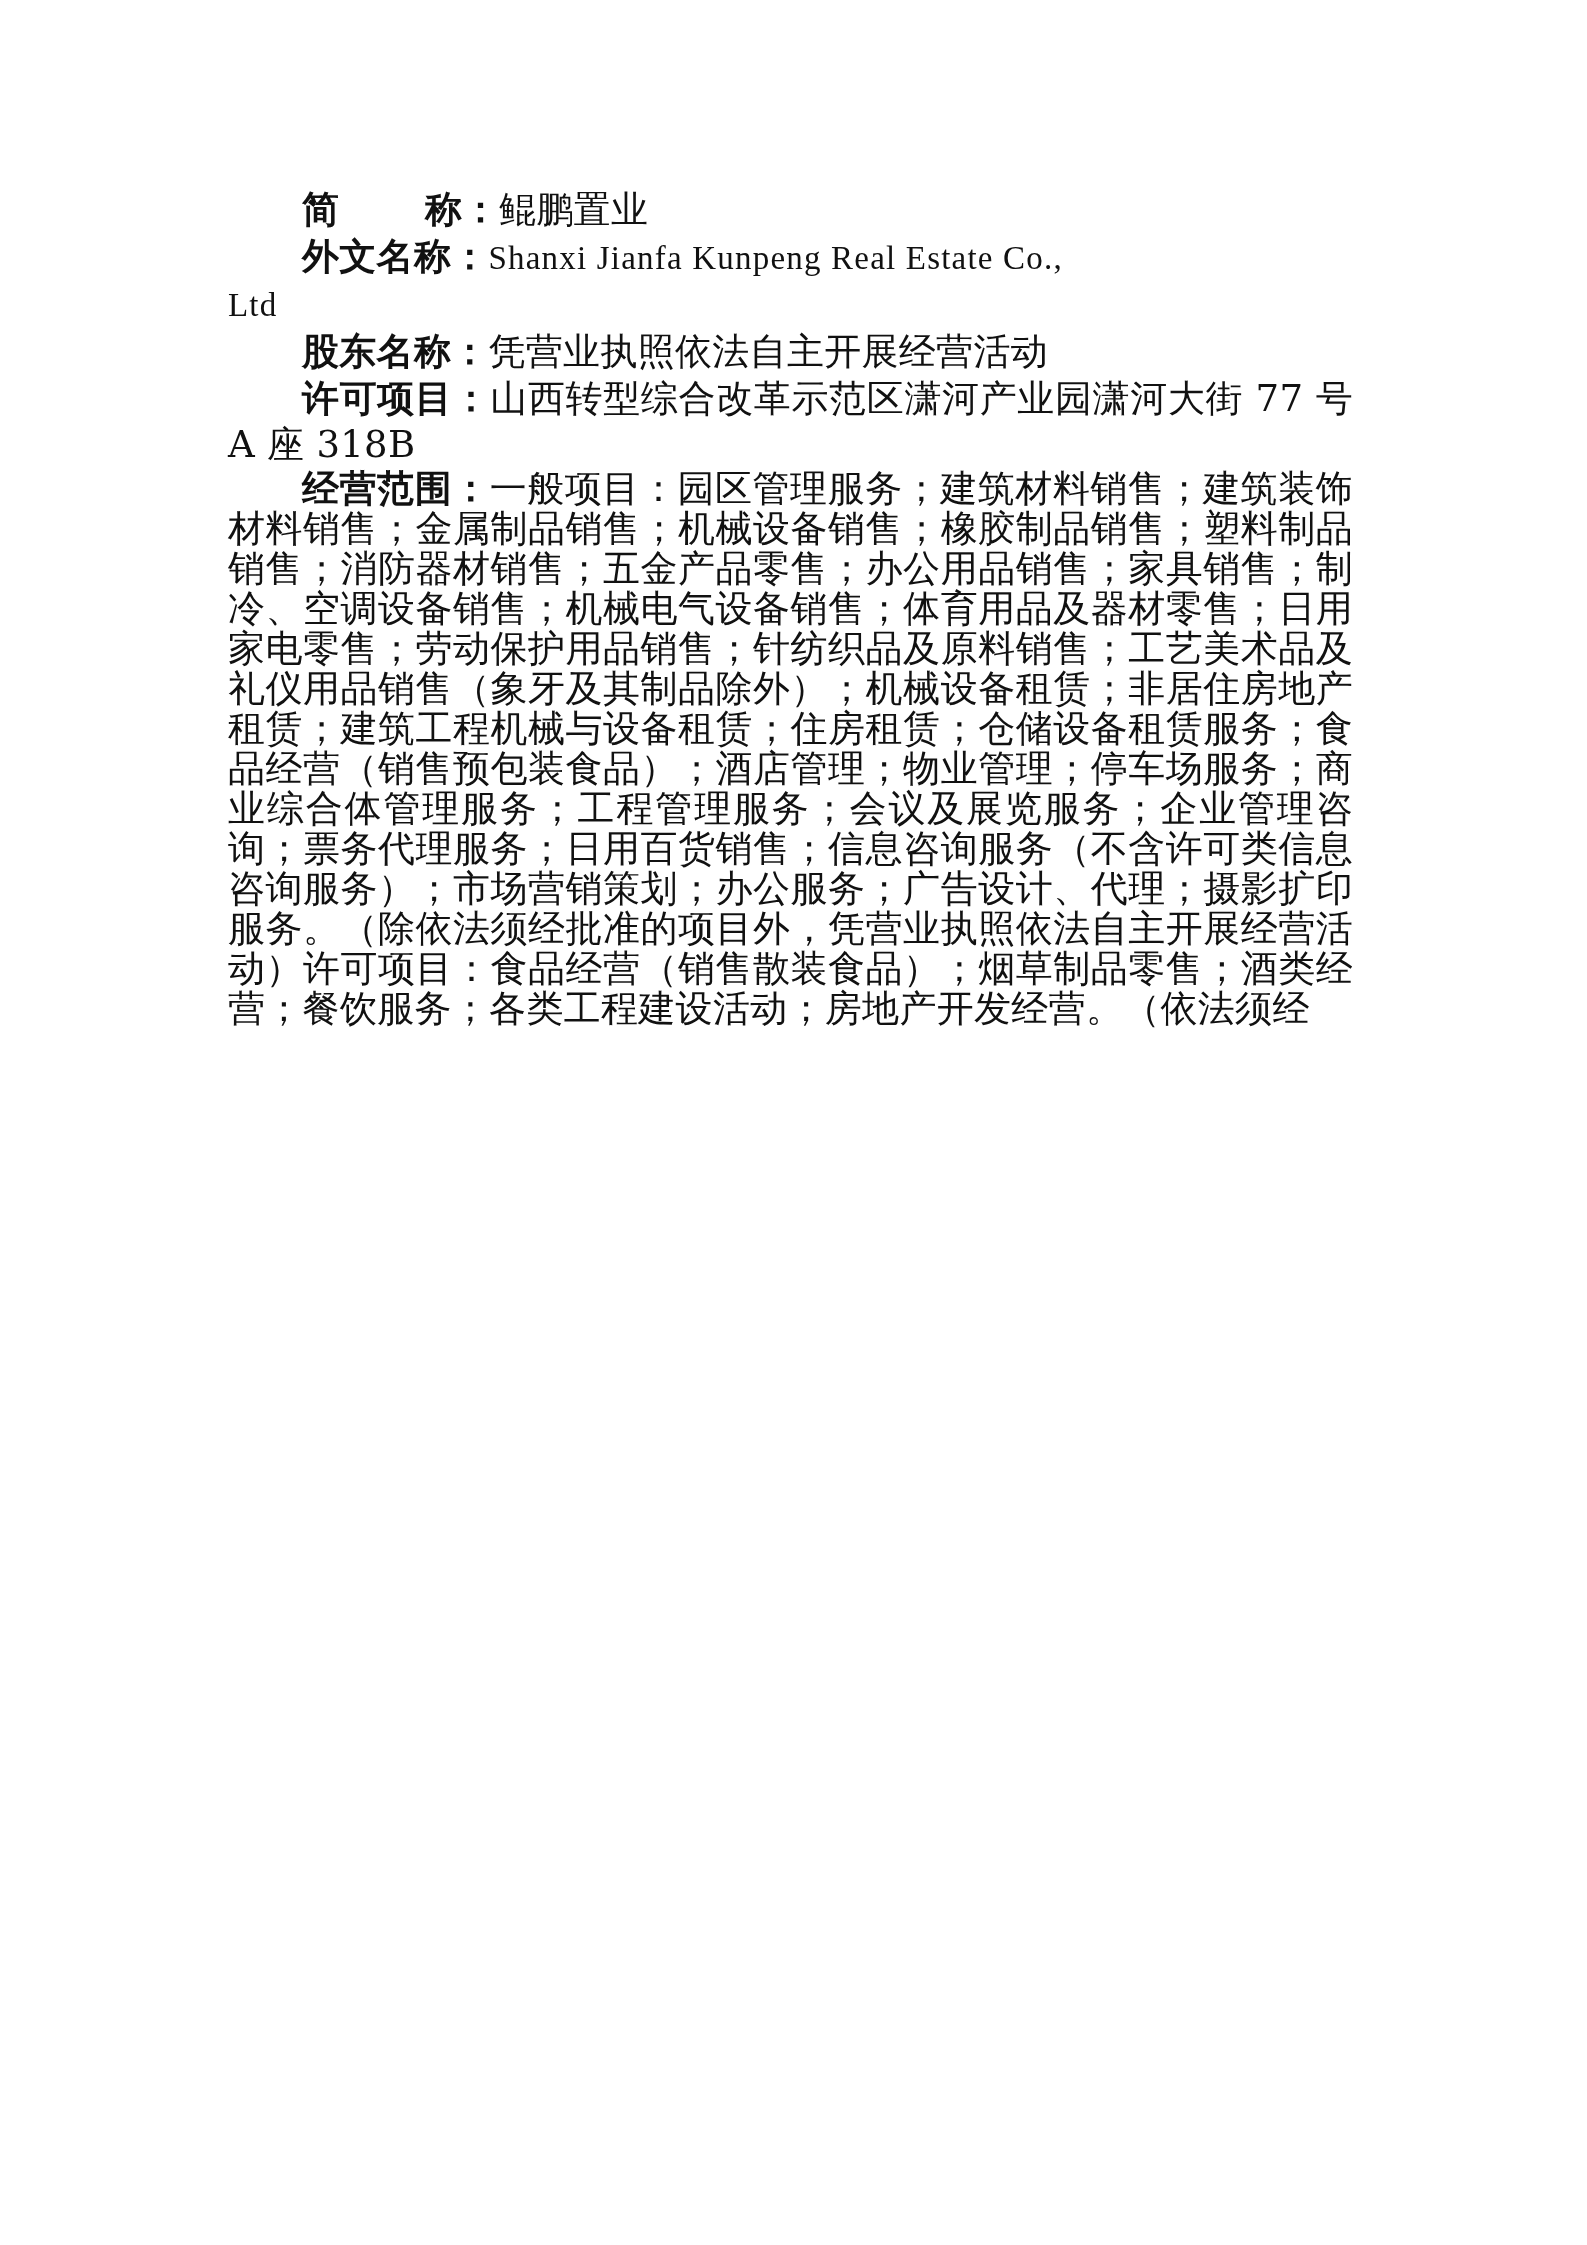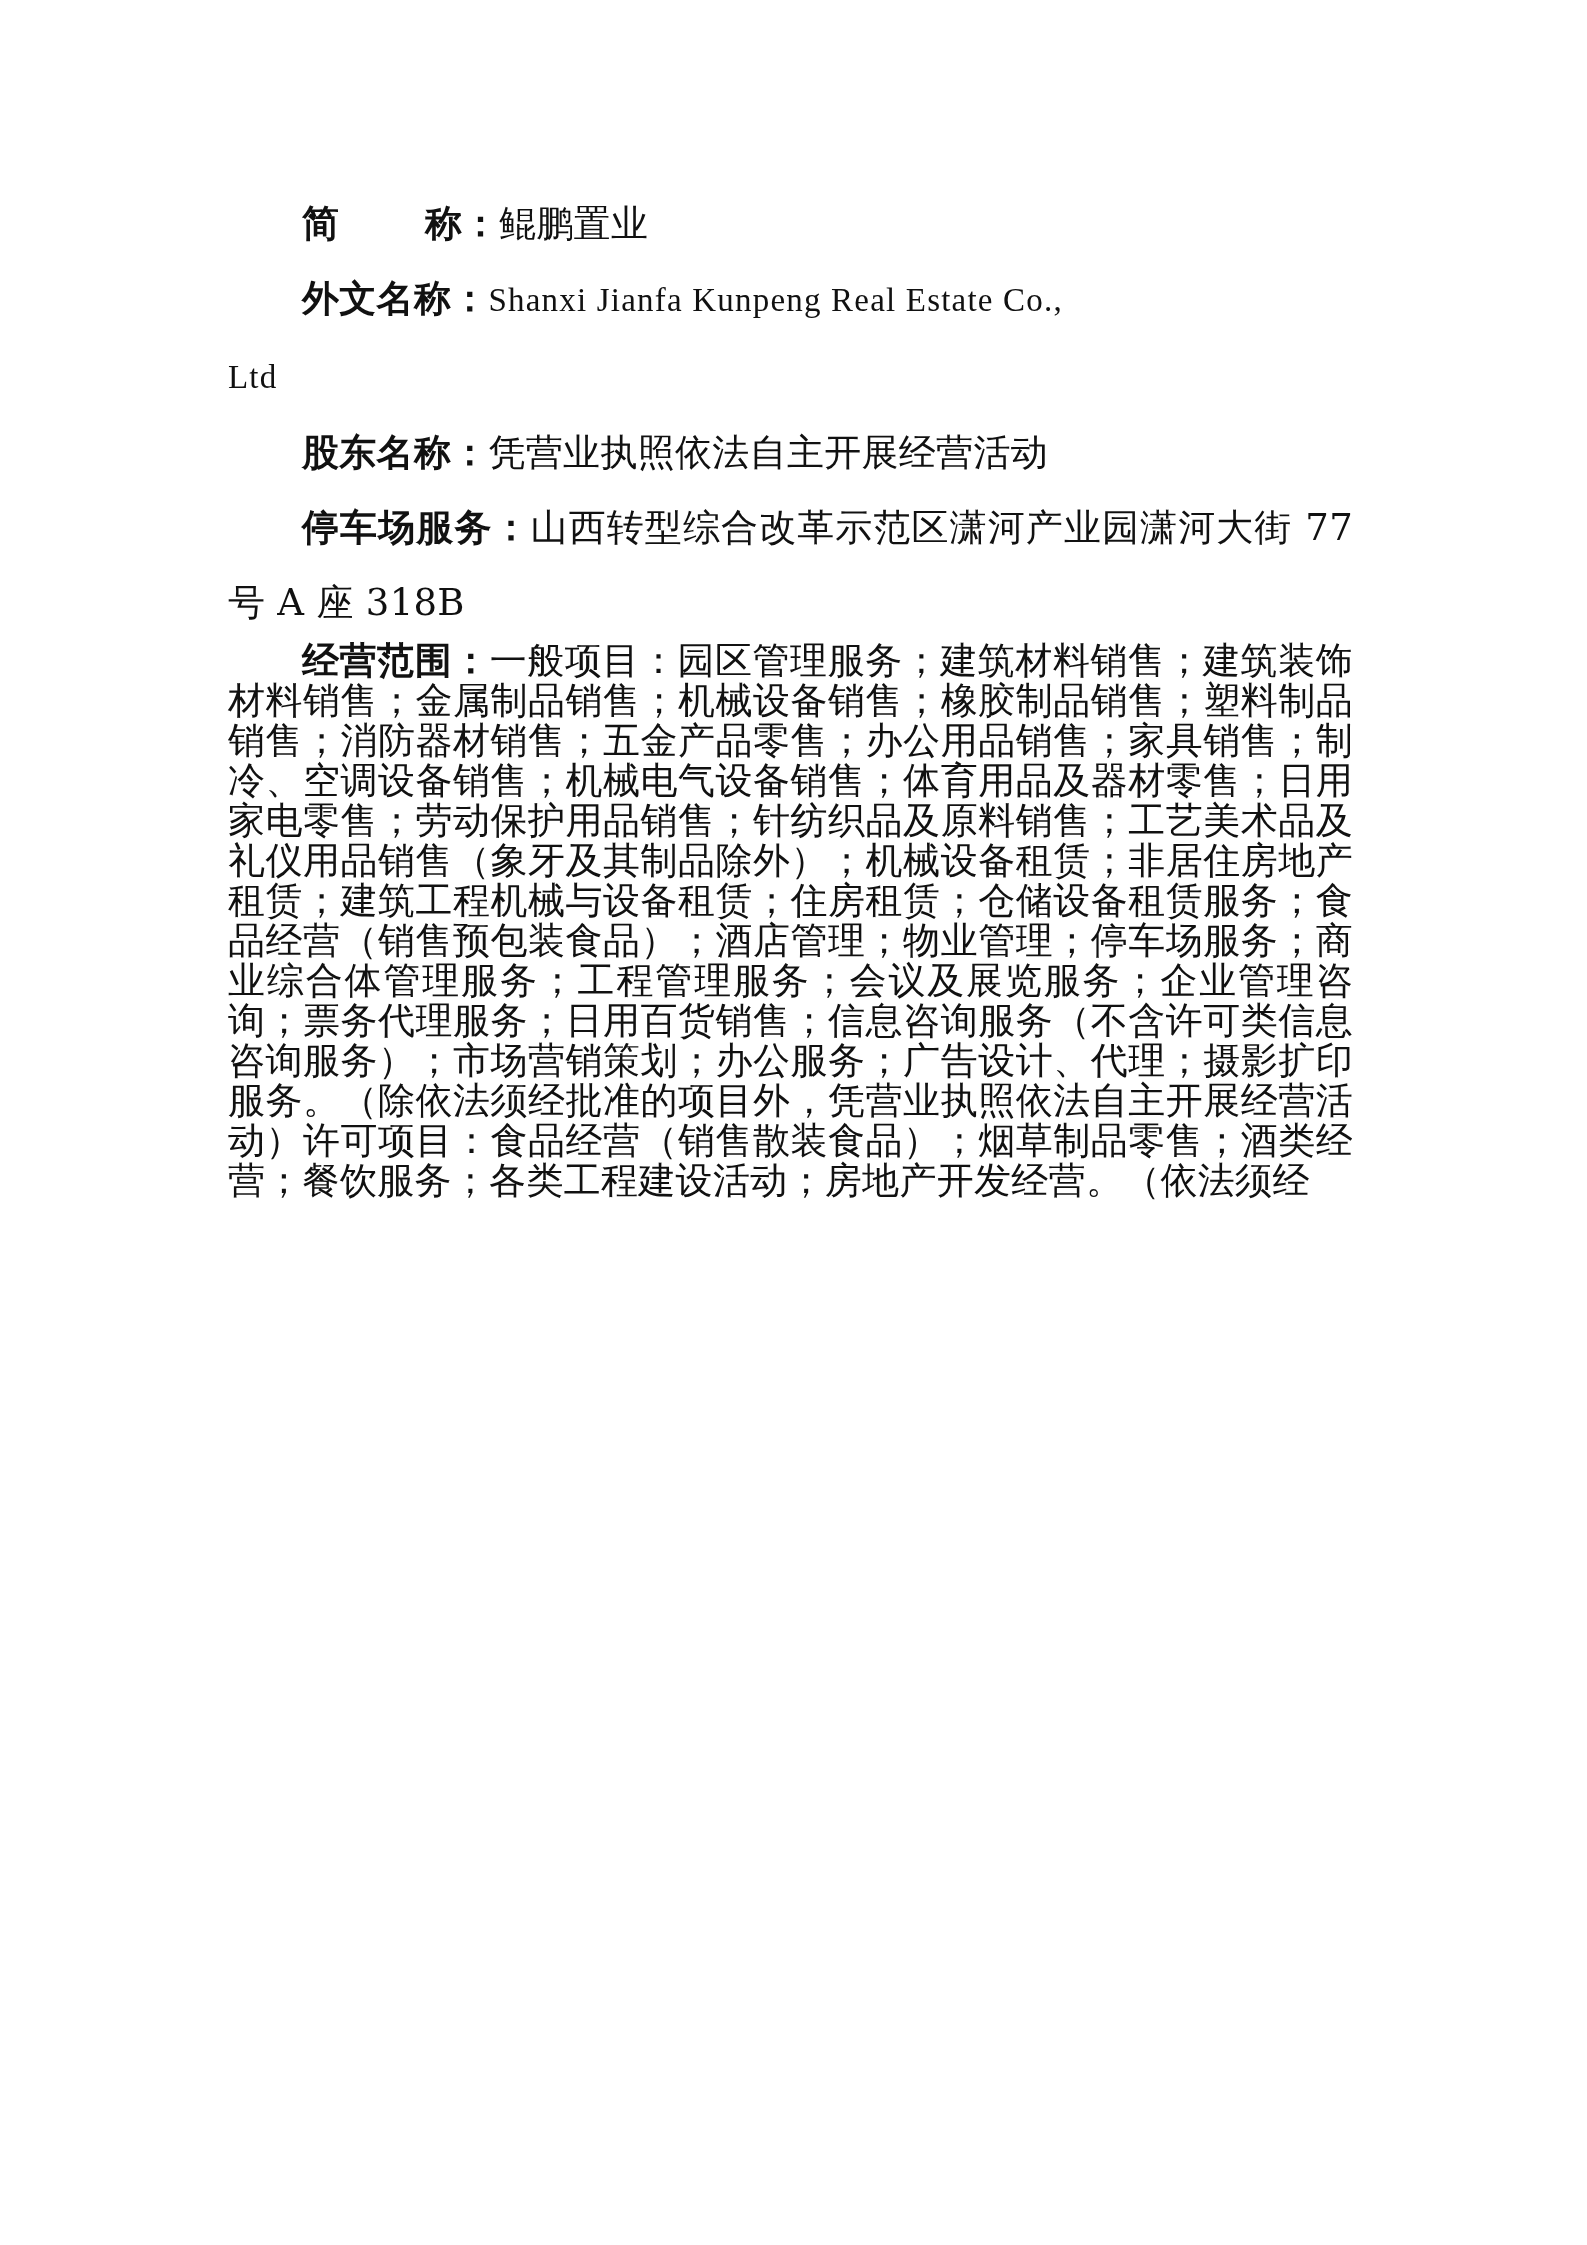--- a/index.html
+++ b/index.html
@@ -22,21 +22,21 @@
     overflow: hidden;
   }
   .content {
     position: absolute;
     left: 228px;
     top: 186px;
     width: 1125px;
   }
   .para {
     font-size: 37px;
-    line-height: 75px;
+    line-height: 46px;
     text-align: justify;
     text-justify: inter-ideograph;
     margin: 0 0 0 0;
     color: #111111;
     font-family: "DejaVu Serif", "Liberation Serif", serif;
     letter-spacing: 0.3px;
   }
   .indent {
     text-indent: 74px;
   }
@@ -83,21 +83,21 @@
     <p class="para">
       <span class="latin">Ltd</span>
     </p>
 
 
     <p class="para indent">
       <span class="label">股东名称：</span><span>凭营业执照依法自主开展经营活动</span>
     </p>
 
     <p class="para indent">
-      <span class="label">停车场服务：</span><span>山西转型综合改革示范区潇河产业园潇河大街 77 号 A 座 318B</span>
+      <span class="label">许可项目：</span><span>山西转型综合改革示范区潇河产业园潇河大街 77 号 A 座 318B</span>
     </p>
 
     <p class="para indent body-block">
       <span class="label">经营范围：</span><span>一般项目：园区管理服务；建筑材料销售；建筑装饰材料销售；金属制品销售；机械设备销售；橡胶制品销售；塑料制品销售；消防器材销售；五金产品零售；办公用品销售；家具销售；制冷、空调设备销售；机械电气设备销售；体育用品及器材零售；日用家电零售；劳动保护用品销售；针纺织品及原料销售；工艺美术品及礼仪用品销售（象牙及其制品除外）；机械设备租赁；非居住房地产租赁；建筑工程机械与设备租赁；住房租赁；仓储设备租赁服务；食品经营（销售预包装食品）；酒店管理；物业管理；停车场服务；商业综合体管理服务；工程管理服务；会议及展览服务；企业管理咨询；票务代理服务；日用百货销售；信息咨询服务（不含许可类信息咨询服务）；市场营销策划；办公服务；广告设计、代理；摄影扩印服务。（除依法须经批准的项目外，凭营业执照依法自主开展经营活动）许可项目：食品经营（销售散装食品）；烟草制品零售；酒类经营；餐饮服务；各类工程建设活动；房地产开发经营。（依法须经</span>
     </p>
 
   </div>
 </div>
 
 </body></html>

